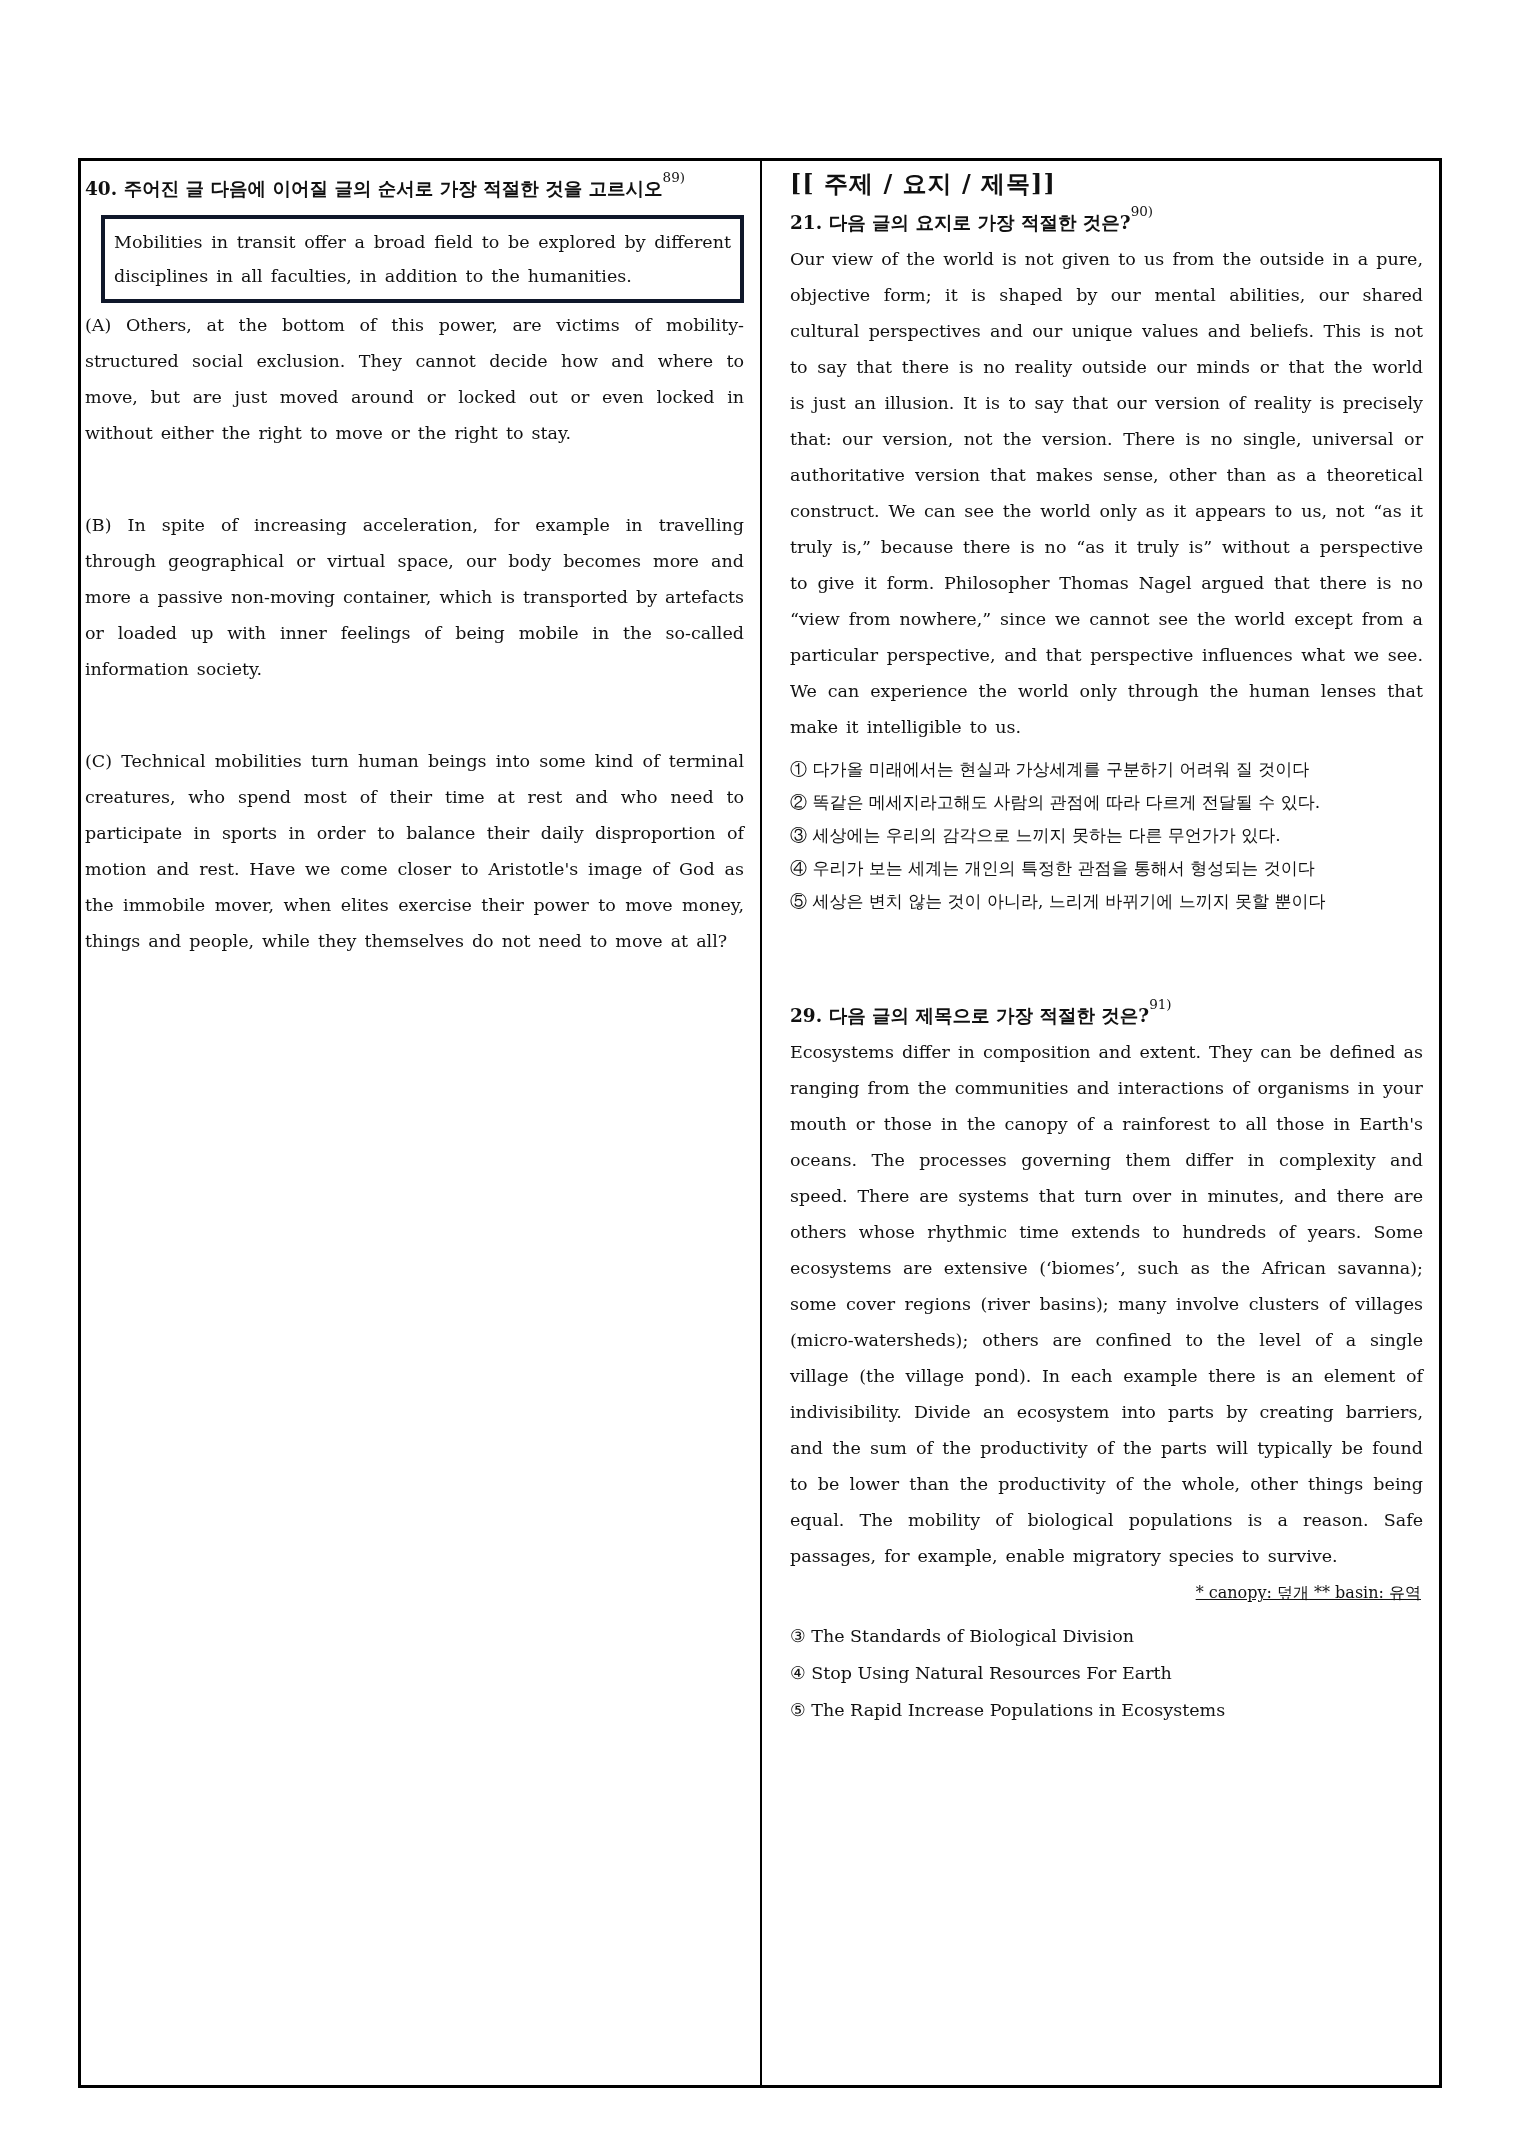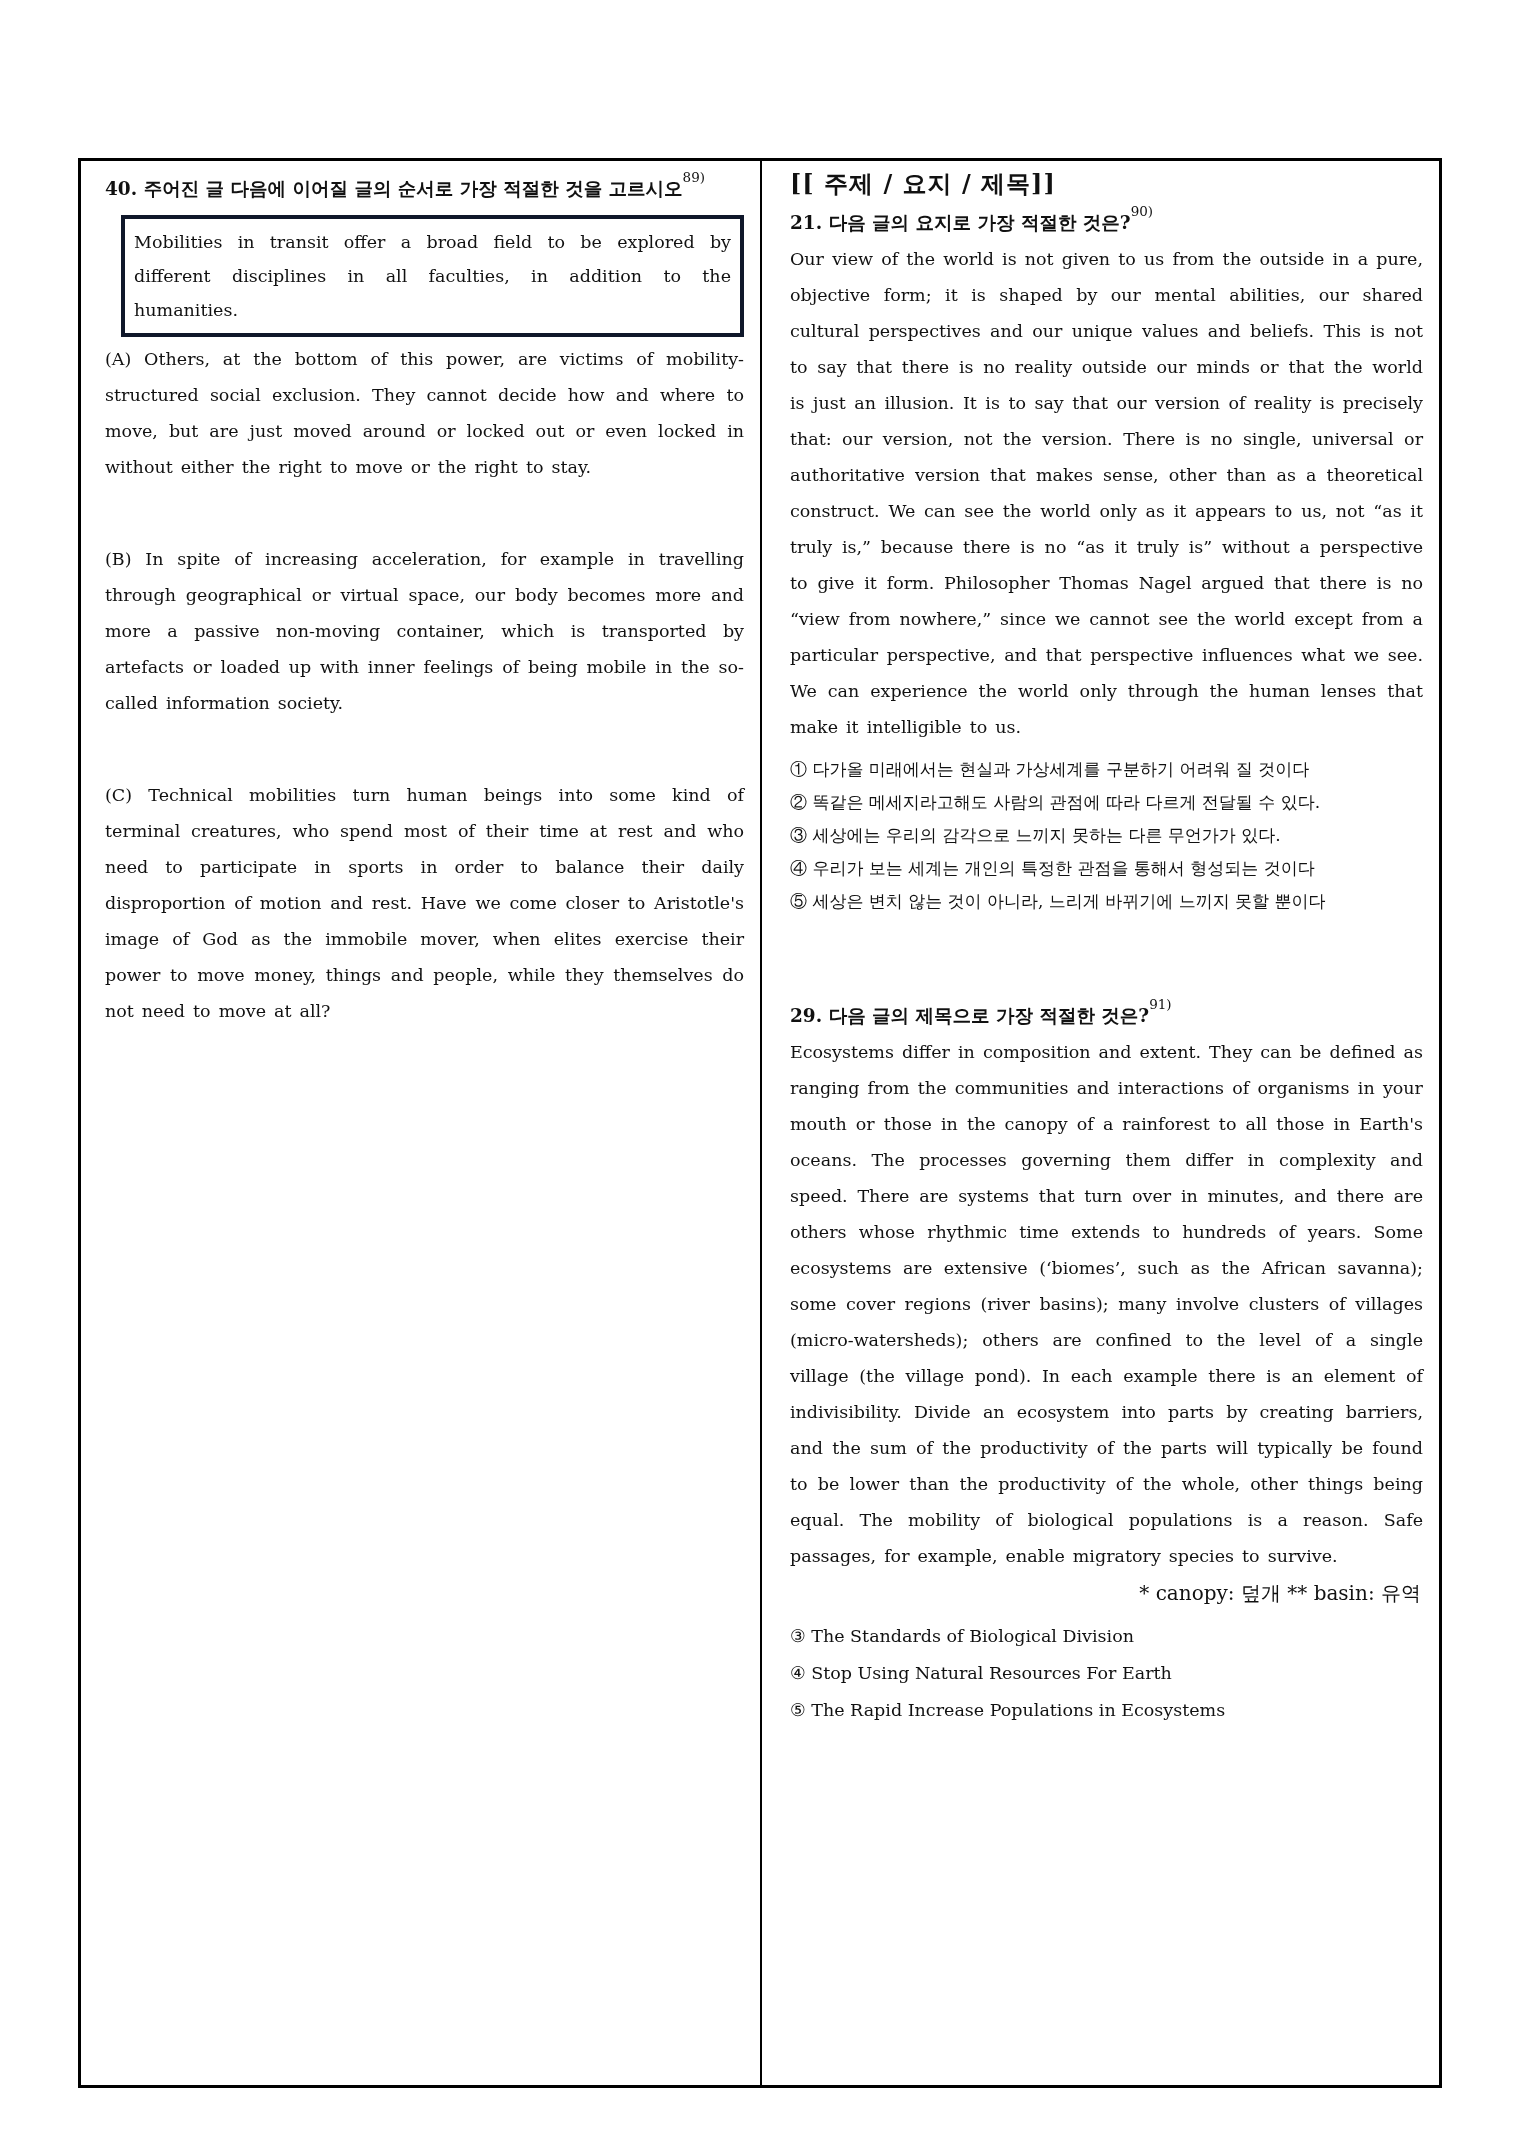--- a/index.html
+++ b/index.html
@@ -26,21 +26,21 @@
     height: 1930px;
     border: 3px solid #000000;
     box-sizing: border-box;
     display: flex;
     background: #ffffff;
   }
   .col { box-sizing: border-box; }
   .col-left {
     width: 681px;
     border-right: 2px solid #000000;
-    padding: 10px 16px 0 24px;
+    padding: 10px 16px 0 4px;
   }
   .col-right {
     flex: 1;
     padding: 8px 16px 0 28px;
   }
   .q-title {
     font-size: 18.5px;
     font-weight: bold;
     line-height: 32px;
     margin: 2px 0 10px 0;
@@ -84,23 +84,24 @@
     margin-top: 4px;
   }
   .opts-ko { margin-top: 8px; }
   .opts-ko .opt-line {
     font-size: 17px;
     line-height: 33px;
   }
   .q29-block { margin-top: 82px; }
   .passage-footnote {
     text-align: right;
-    font-size: 20px;
+    font-size: 16px;
     line-height: 30px;
     margin: 4px 2px 10px 0;
+    text-decoration: underline;
   }
   .opts-en .opt-line {
     font-size: 17.5px;
     line-height: 37px;
   }
 </style>
 </head>
 <body>
 
 <div class="sheet">

